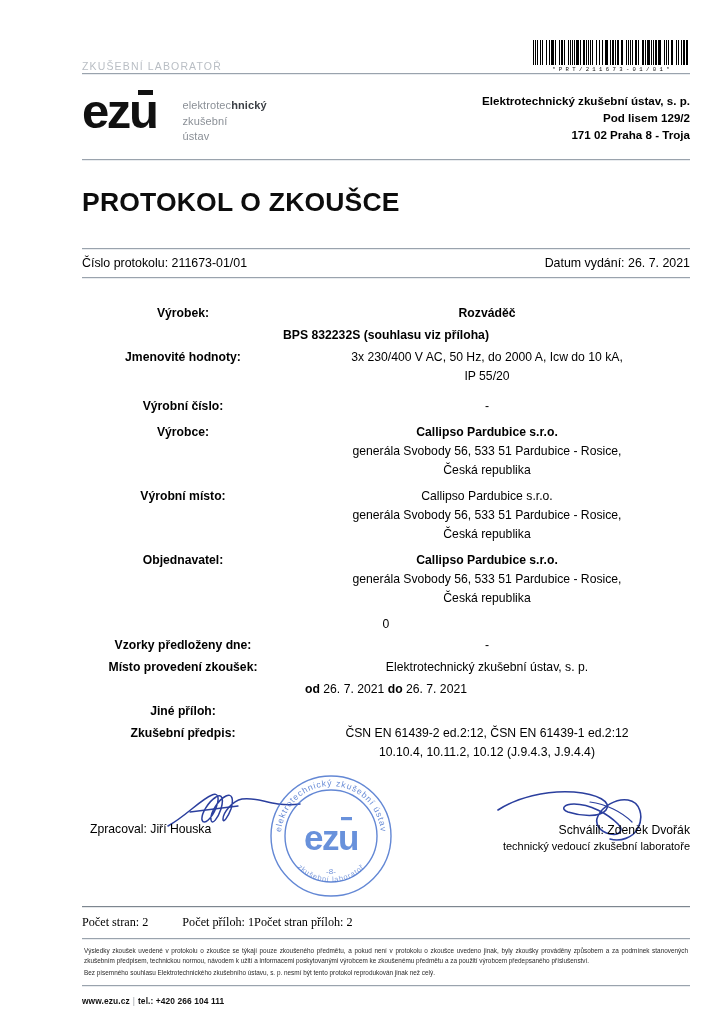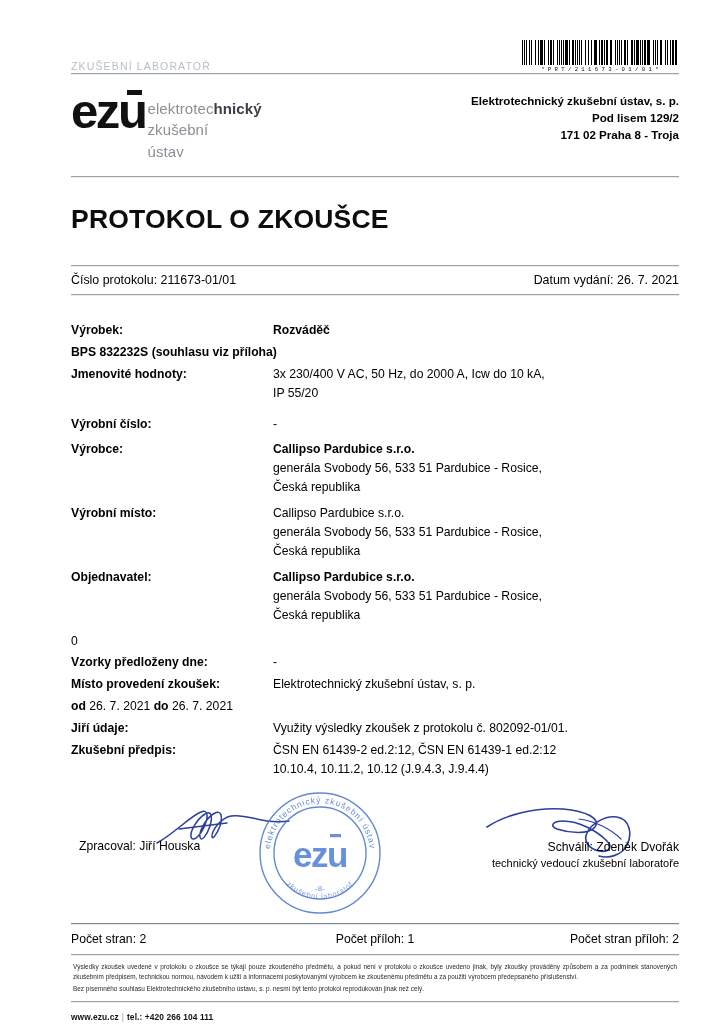--- a/index.html
+++ b/index.html
@@ -15,21 +15,21 @@
   .page {
     position: relative;
     width: 723px;
     height: 1024px;
     background: #ffffff;
     overflow: hidden;
     box-sizing: border-box;
   }
   .content {
     position: absolute;
-    left: 71px;
+    left: 82px;
     top: 0;
     width: 608px;
   }
 
   
   .rule {
     height: 2px;
     background: linear-gradient(to bottom, #9aa3ad 0 1px, #e9ecef 1px 2px);
     width: 100%;
   }
@@ -104,23 +104,23 @@
   }
   .logo-macron {
     position: absolute;
     right: 3px;
     top: 1px;
     width: 15px;
     height: 5px;
     background: #111;
   }
   .logo-sub {
-    margin-left: 2px;
+    margin-left: 26px;
     padding-top: 9px;
-    font-size: 15px;
+    font-size: 11px;
     line-height: 1.42;
     color: #8b9097;
     letter-spacing: 0.1px;
   }
   .logo-sub b { color: #3b3f45; font-weight: 700; }
 
   .org-block {
     text-align: right;
     font-size: 11.6px;
     font-weight: 700;
@@ -150,20 +150,21 @@
   }
 
   
   .fields {
     padding-top: 25px;
   }
   .frow {
     display: flex;
     align-items: flex-start;
     margin-bottom: 3px;
+    text-align: center;
   }
   .fkey {
     flex: 0 0 202px;
     font-size: 12.2px;
     font-weight: 700;
     line-height: 1.55;
     color: #000;
   }
   .fval {
     flex: 1 1 auto;
@@ -216,23 +217,24 @@
     left: 183px;
     top: -8px;
     width: 132px;
     height: 132px;
     opacity: 0.92;
   }
 
   
   .pagecount {
     display: flex;
-    justify-content: space-between;
+    justify-content: flex-start;
     font-size: 12.2px;
     padding: 7px 0 8px 0;
+    font-family: Liberation Serif, serif;
   }
   .pagecount .mid { margin-left: 34px; }
   .disclaimer {
     font-size: 6.4px;
     line-height: 1.62;
     color: #2a2a2a;
     text-align: justify;
     padding: 6px 2px 7px 2px;
   }
   .disclaimer p { margin: 0; }
@@ -480,22 +482,21 @@
       <div class="frow">
         <div class="fkey">Místo provedení zkoušek:</div>
         <div class="fval">Elektrotechnický zkušební ústav, s. p.</div>
       </div>
 
       <div class="frow">
         <div class="fval"><span class="b">od</span> <span>26. 7. 2021</span> <span class="b">do</span> <span>26. 7. 2021</span></div>
       </div>
 
       <div class="frow">
-        <div class="fkey">Jiří údaje:</div>
-        <div class="fval">Využity výsledky zkoušek z protokolu č. 802092-01/01.</div>
+        <div class="fkey">Jiné příloh:</div>
       </div>
 
       <div class="frow">
         <div class="fkey">Zkušební předpis:</div>
         <div class="fval">
           <div>ČSN EN 61439-2 ed.2:12, ČSN EN 61439-1 ed.2:12</div>
           <div>10.10.4, 10.11.2, 10.12 (J.9.4.3, J.9.4.4)</div>
         </div>
       </div>
     </div>

